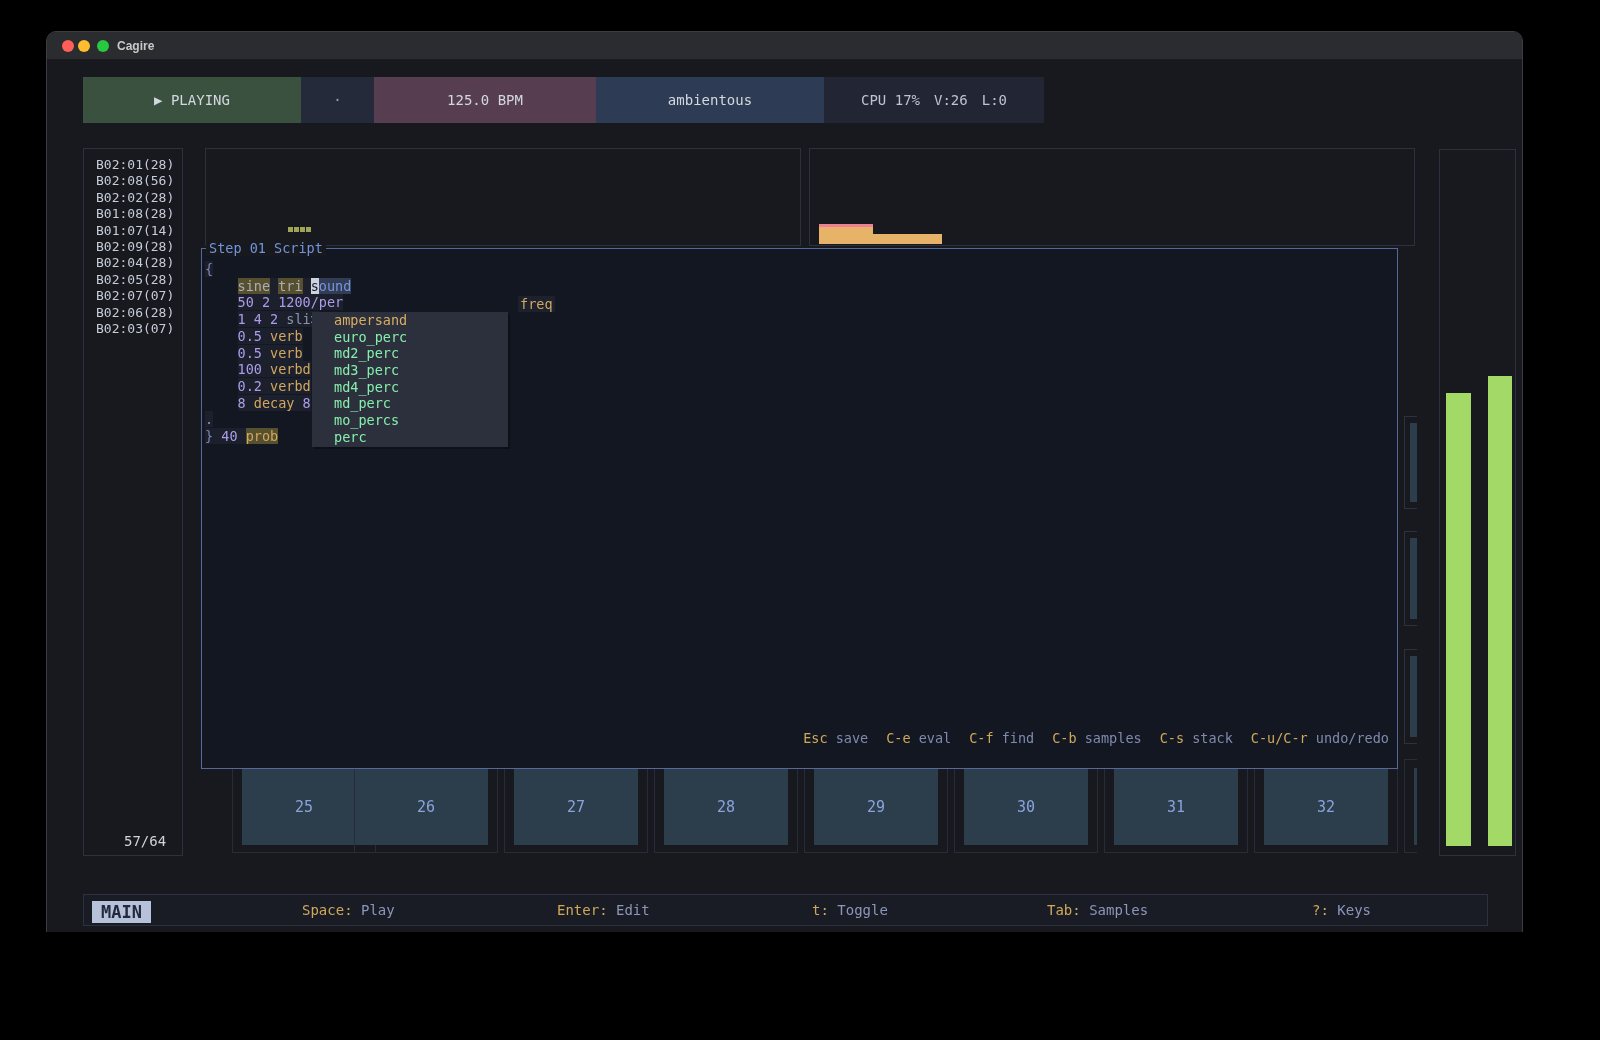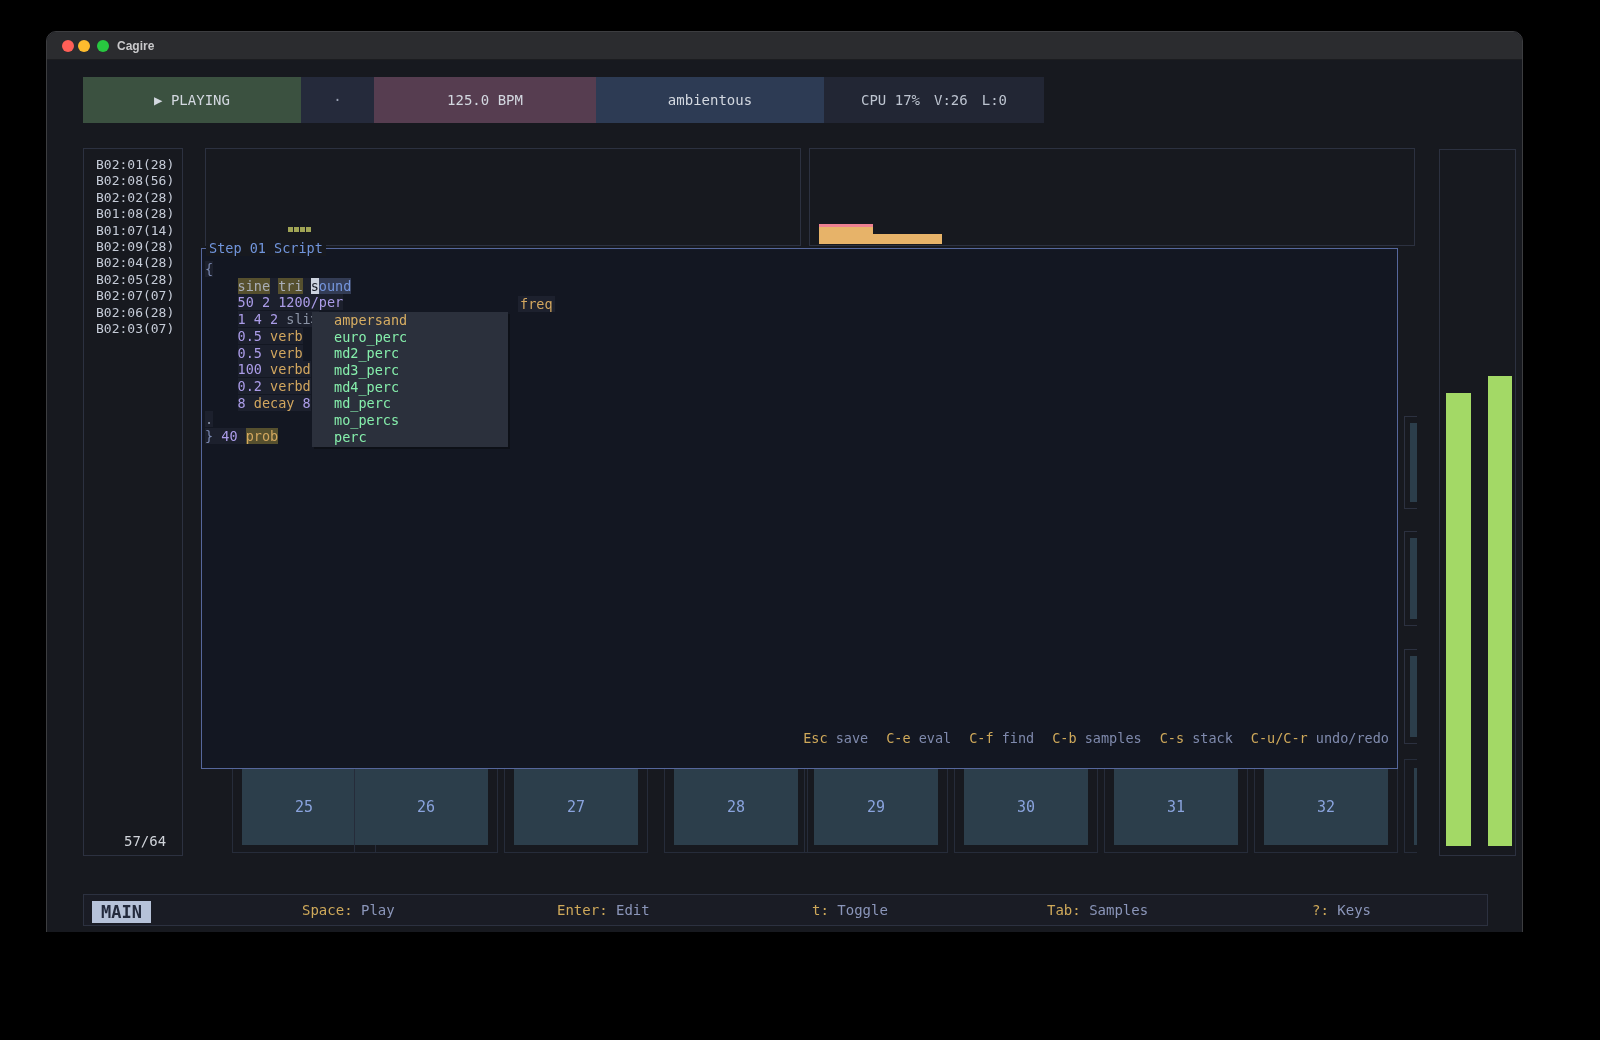--- a/index.html
+++ b/index.html
@@ -139,21 +139,21 @@
       <div class="cellrow" id="cellrow">
           <div class="cellbox" style="left: 1px; margin-left: 28px;">
             <div class="cell">25</div>
           </div>
           <div class="cellbox" style="left: 151px;">
             <div class="cell">26</div>
           </div>
           <div class="cellbox" style="left: 301px;">
             <div class="cell">27</div>
           </div>
-          <div class="cellbox" style="left: 461px;">
+          <div class="cellbox" style="left: 451px;">
             <div class="cell">28</div>
           </div>
           <div class="cellbox" style="left: 601px;">
             <div class="cell">29</div>
           </div>
           <div class="cellbox" style="left: 751px;">
             <div class="cell">30</div>
           </div>
           <div class="cellbox" style="left: 901px;">
             <div class="cell">31</div>

